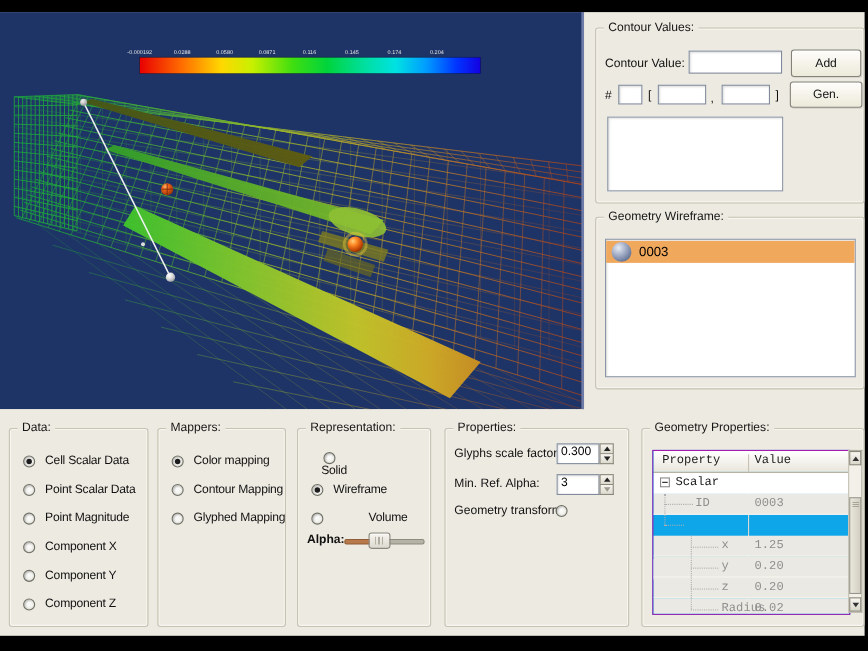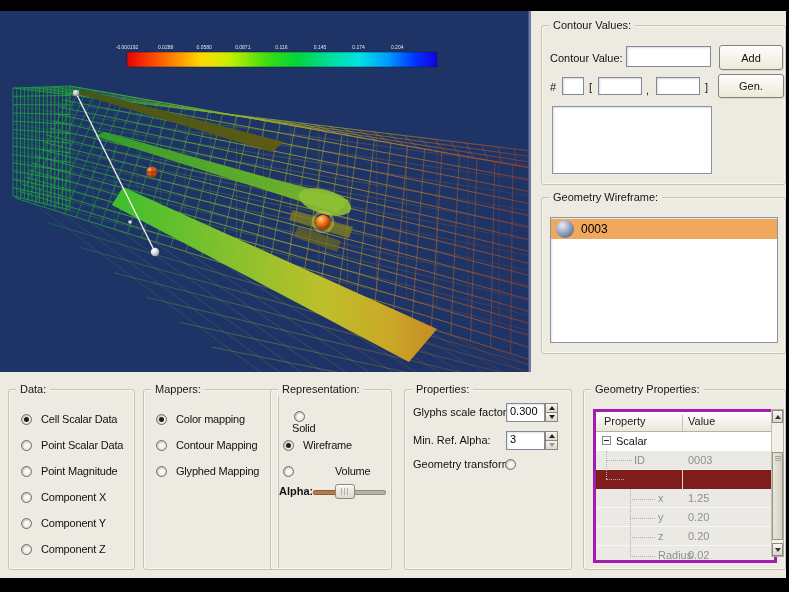--- a/index.html
+++ b/index.html
@@ -43,22 +43,22 @@
   .spinbox{position:absolute;background:#fff;border:1px solid #808a9a;box-shadow:inset 1px 1px 2px rgba(0,0,0,.12);
     font:11px "Liberation Sans",sans-serif;padding:1px 3px 0 3px;box-sizing:border-box;color:#000;}
   .spin{position:absolute;width:13px;display:flex;flex-direction:column;}
   .sb{flex:1;background:linear-gradient(#f8f6f0,#dcd9cd);border:1px solid #8a887c;box-sizing:border-box;
     display:flex;align-items:center;justify-content:center;}
   .sb + .sb{border-top:none;}
   .tri-up{width:0;height:0;border-left:3px solid transparent;border-right:3px solid transparent;border-bottom:4px solid #222;}
   .tri-down{width:0;height:0;border-left:3px solid transparent;border-right:3px solid transparent;border-top:4px solid #222;}
   .tri-dis{border-top-color:#9d9a8d;}
 
-  .gtable{position:absolute;left:9px;top:19px;width:178px;height:148px;border:3px solid #a21caf;background:#7f1d1d;
-    overflow:hidden;box-sizing:content-box;}
+  .gtable{position:absolute;left:9px;top:19px;width:178px;height:148px;border:1px solid #a21caf;background:#0ea5e9;
+    overflow:hidden;box-sizing:content-box;font-family:Liberation Mono, monospace;}
   .thead{position:absolute;left:0;top:0;width:100%;height:20px;background:linear-gradient(#ffffff,#e9e6db);
     border-bottom:1px solid #b6b2a4;box-sizing:border-box;}
   .thead span{position:absolute;top:3px;font-size:11px;color:#222;}
   .th-divider{position:absolute;left:86px;top:2px;height:16px;border-left:1px solid #c6c2b4;}
   .vline{position:absolute;left:86px;top:20px;bottom:0;border-left:1px solid #dbd8cf;pointer-events:none;}
   .trow{position:absolute;left:0;width:100%;height:19px;background:#fff;}
   .trow.shaded{background:#ebe9e3;border-bottom:1px solid #f6f5f1;box-sizing:border-box;}
   .tlabel{position:absolute;top:3px;font-size:11px;color:#8f8f8f;white-space:nowrap;}
   .tlabel.parent{color:#141414;}
   .tvalue{position:absolute;left:92px;top:3px;font-size:11px;color:#8f8f8f;white-space:nowrap;}
@@ -416,21 +416,21 @@
         <span class="radio"></span>
         <span class="rlabel">Component Y</span>
       </div>
       <div class="radio-row" style="top: 151px;">
         <span class="radio"></span>
         <span class="rlabel">Component Z</span>
       </div>
     </div>
 </div>
 
-<div class="group" style="left:143px;top:389px;width:115px;height:179px;padding-left:19px;">
+<div class="group" style="left:143px;top:389px;width:115px;height:179px;">
   <span class="gtitle">Mappers:</span>
   <div id="mappers-options">
       <div class="radio-row" style="top: 21px;">
         <span class="radio sel"></span>
         <span class="rlabel">Color mapping</span>
       </div>
       <div class="radio-row" style="top: 47px;">
         <span class="radio"></span>
         <span class="rlabel">Contour Mapping</span>
       </div>

